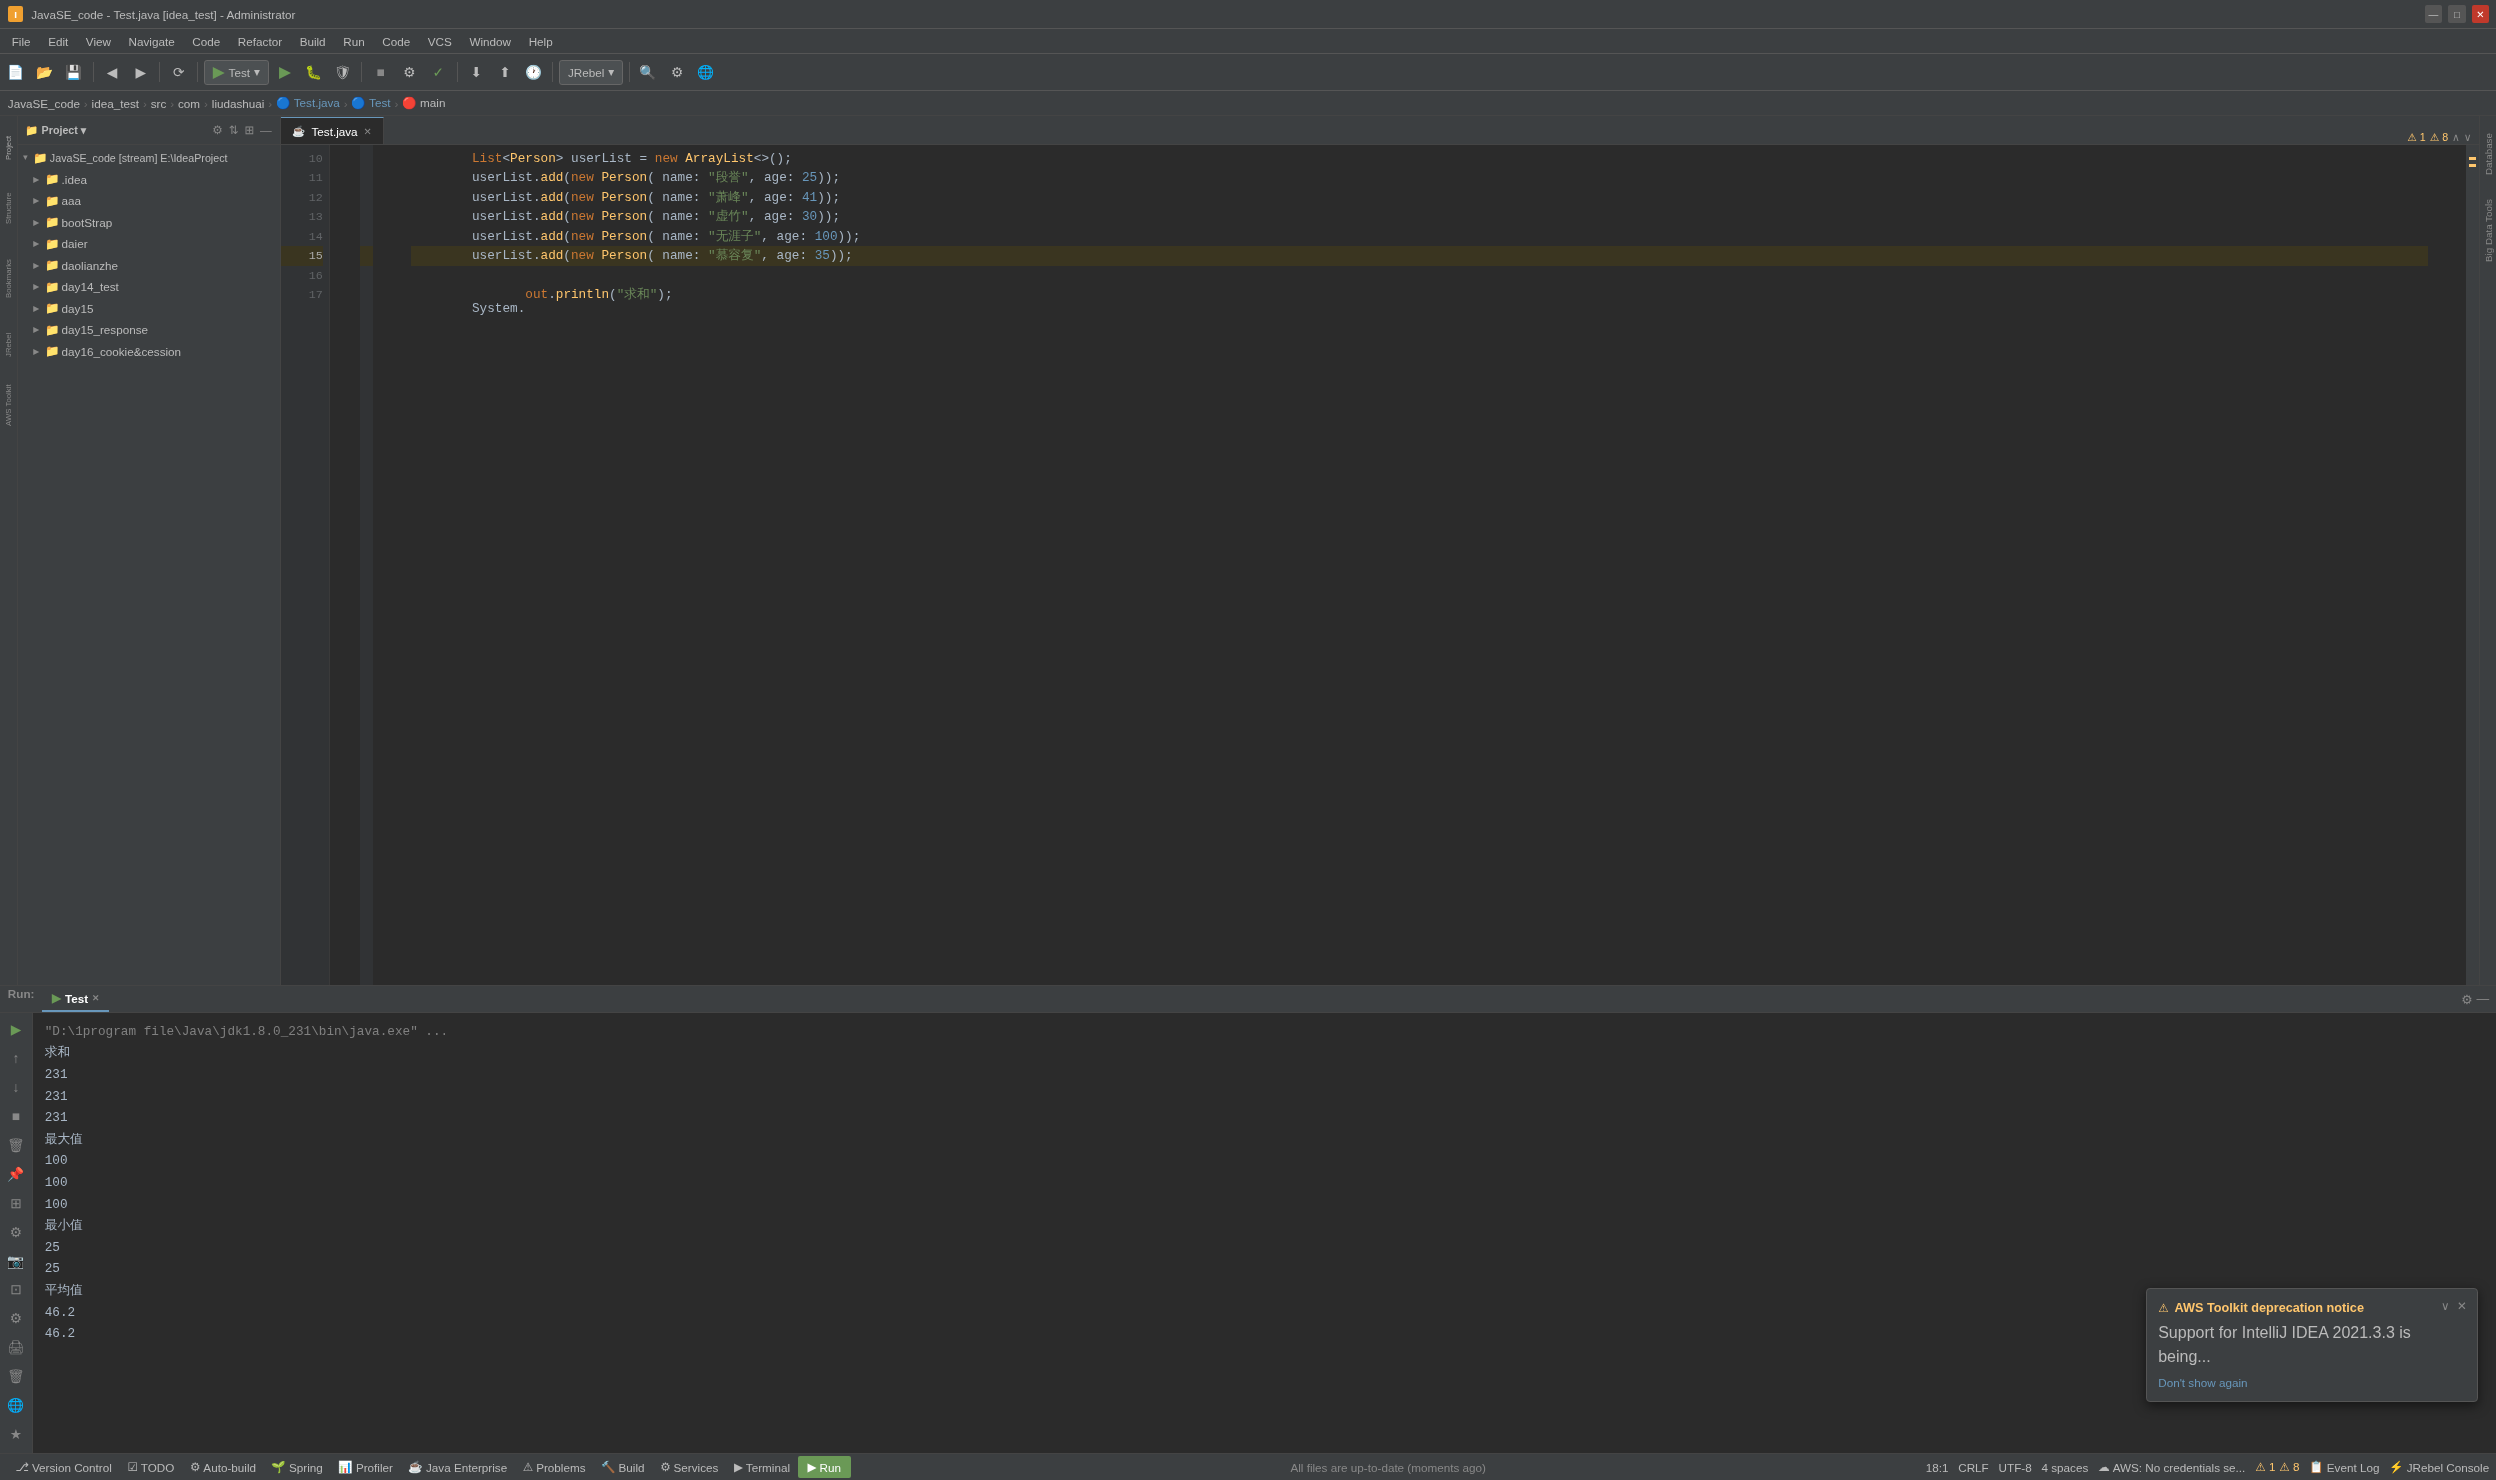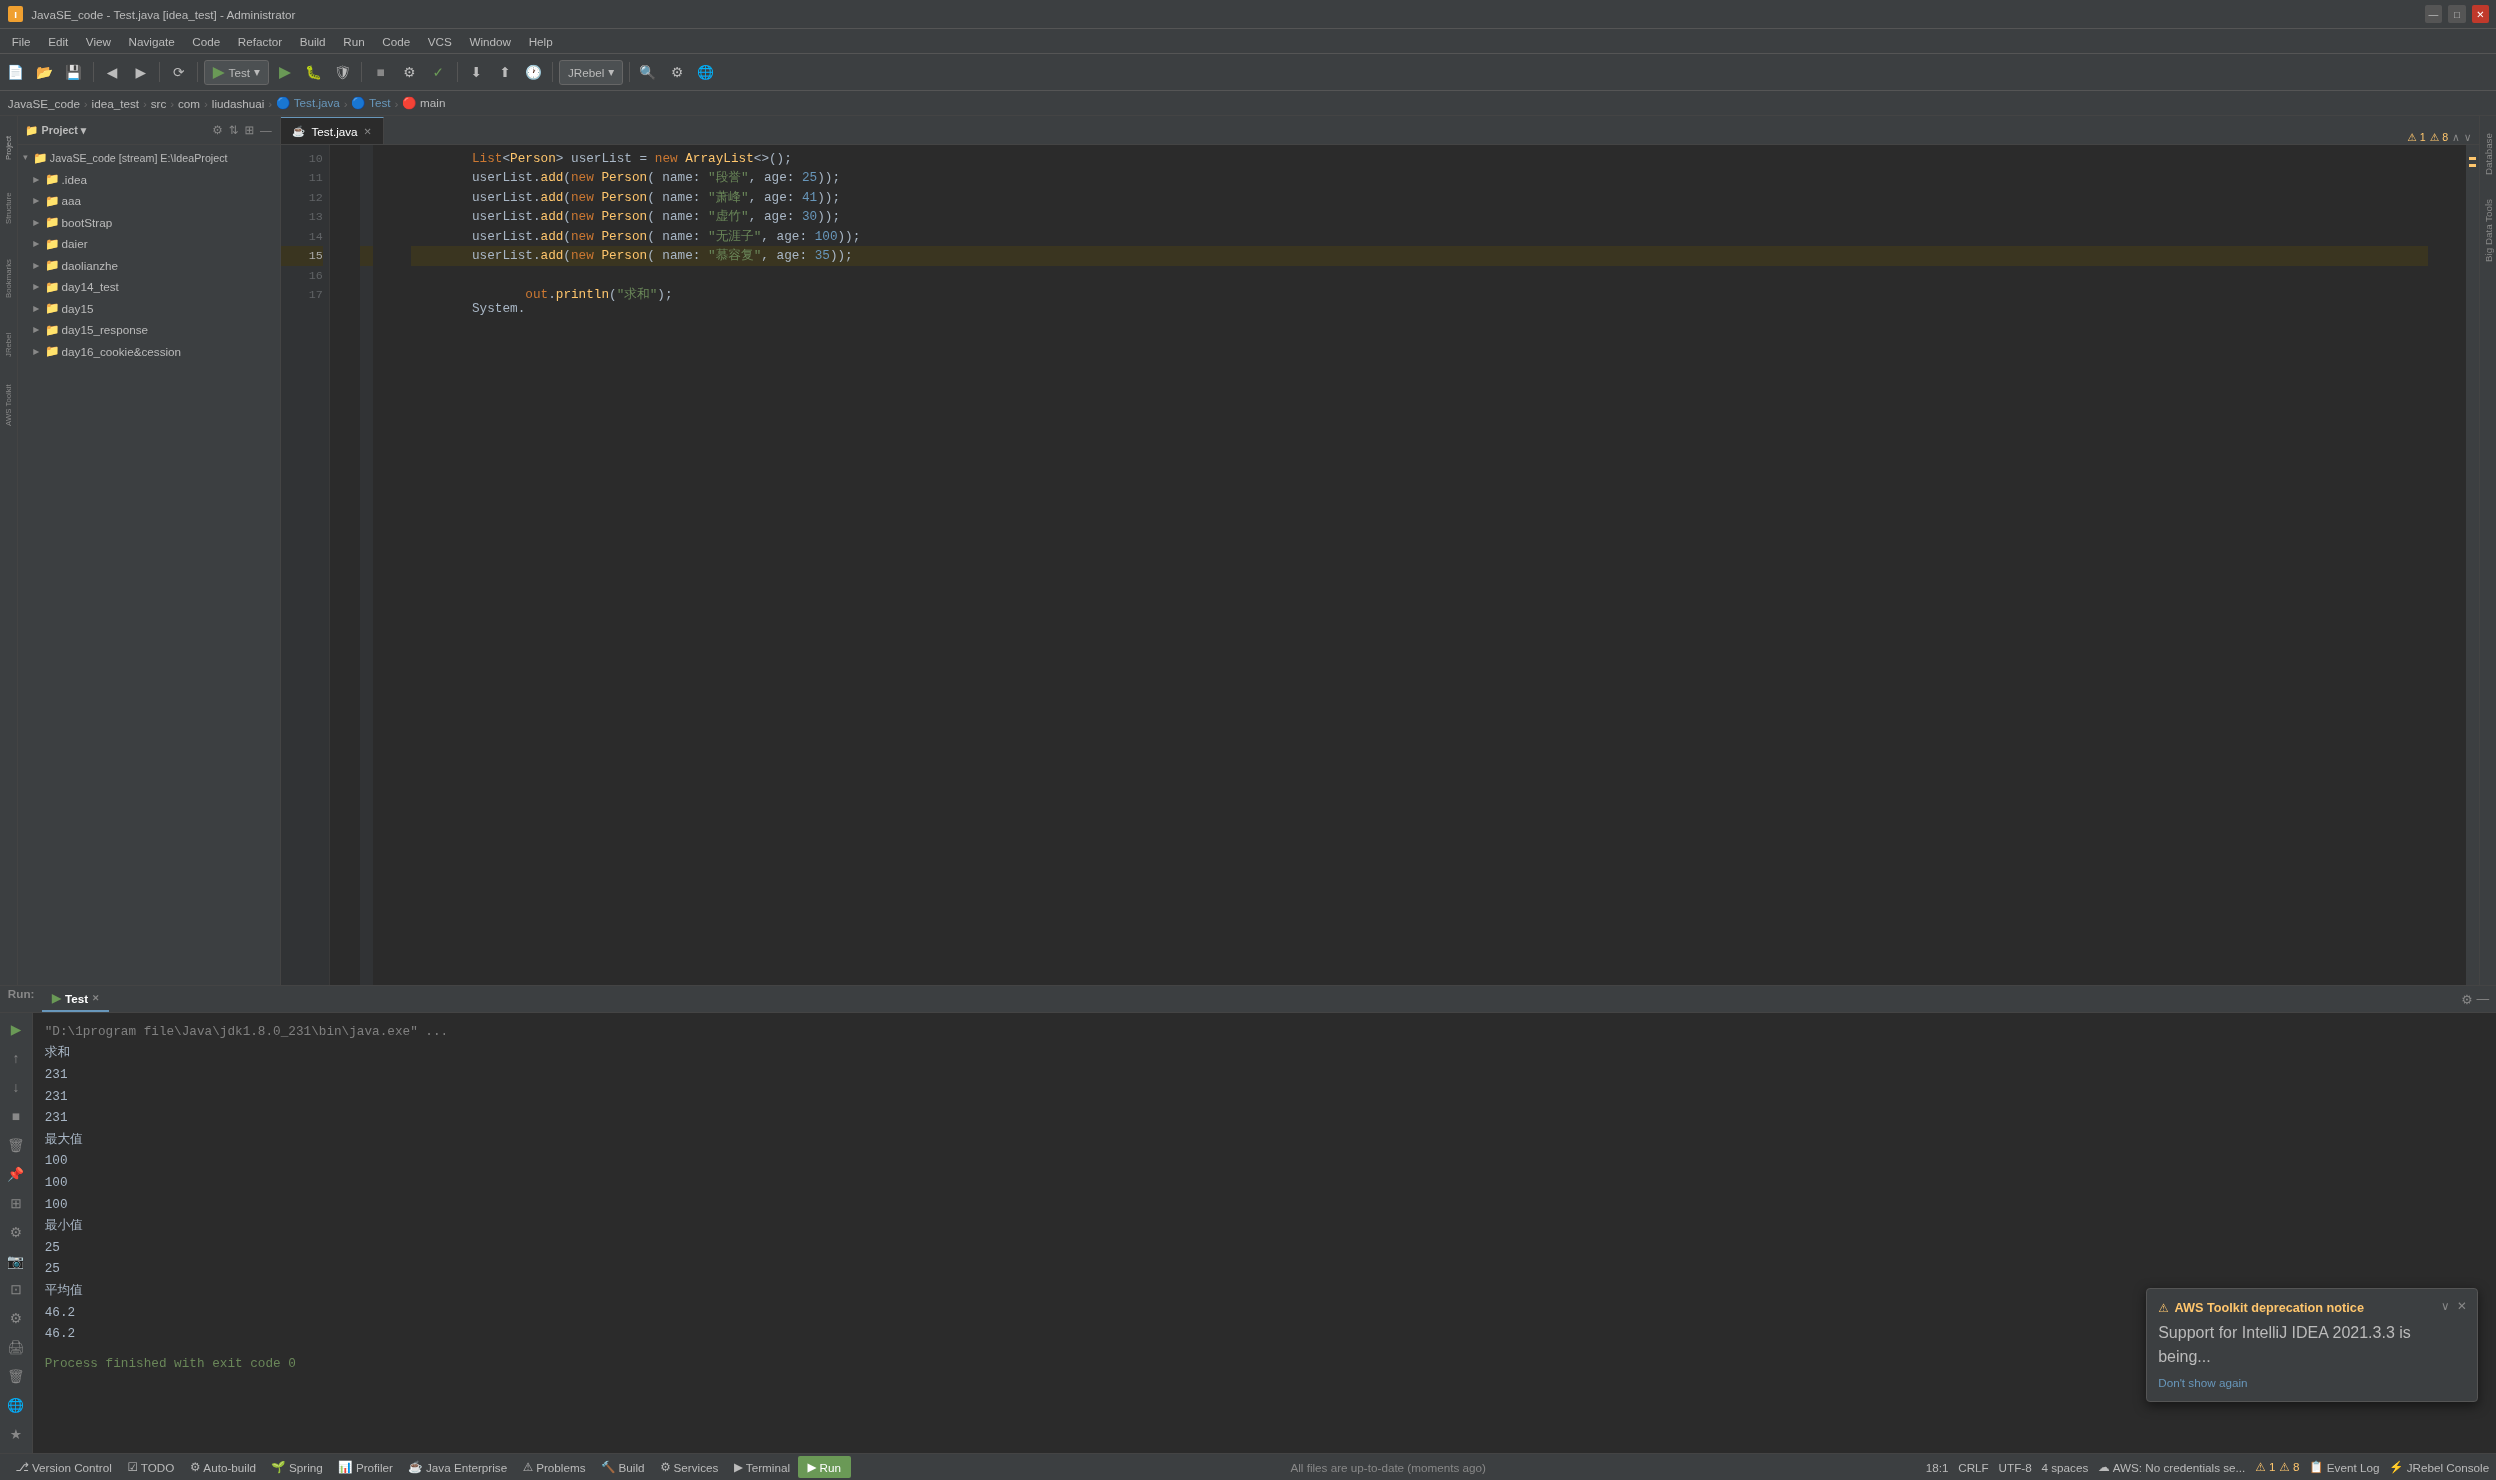--- a/index.html
+++ b/index.html
@@ -767,21 +767,20 @@
         <div>最大值</div>
         <div>100</div>
         <div>100</div>
         <div>100</div>
         <div>最小值</div>
         <div>25</div>
         <div>25</div>
         <div>平均值</div>
         <div>46.2</div>
         <div>46.2</div>
-        <div style="color:#6a8759; margin-top:7.8px;">Process finished with exit code 0</div>
       </div>
     </div>
   </div>
 
 </div>
 
 <div id="status-bar" style="height:27px; background:#3c3f41; display:flex; align-items:center; justify-content:space-between; padding:0 7.8px; border-top:1px solid #444; font-size:11.7px; color:#bbb; position:absolute; bottom:0; left:0; right:0;">
   <div id="status-left" style="display:flex; align-items:center; gap:0;">
     <span style="padding:0 7.8px; cursor:pointer; display:flex; align-items:center; gap:2.9px;">
       <span>⎇</span>

